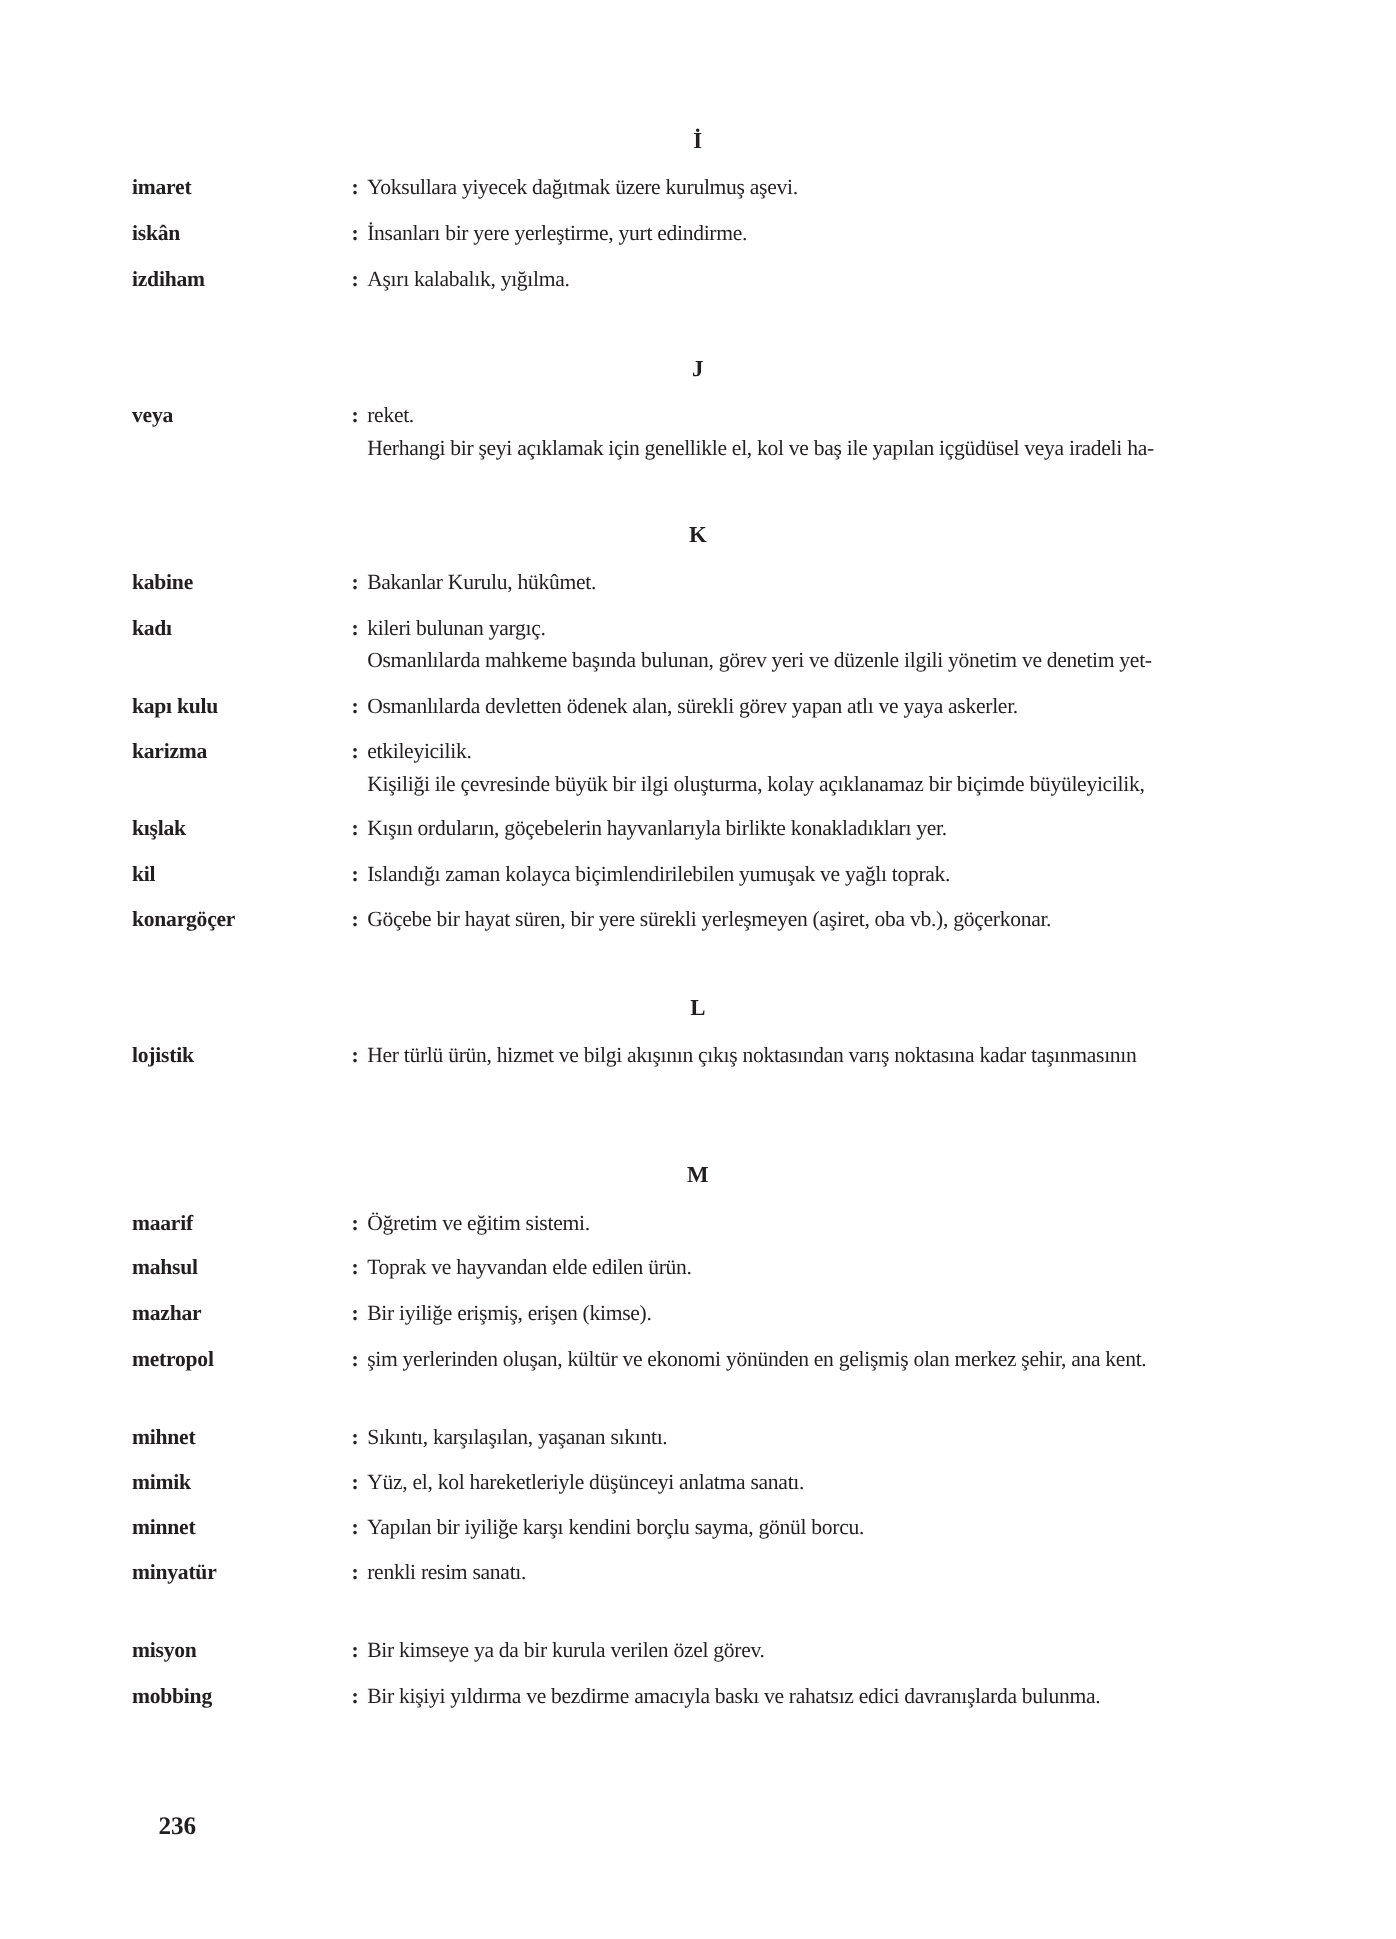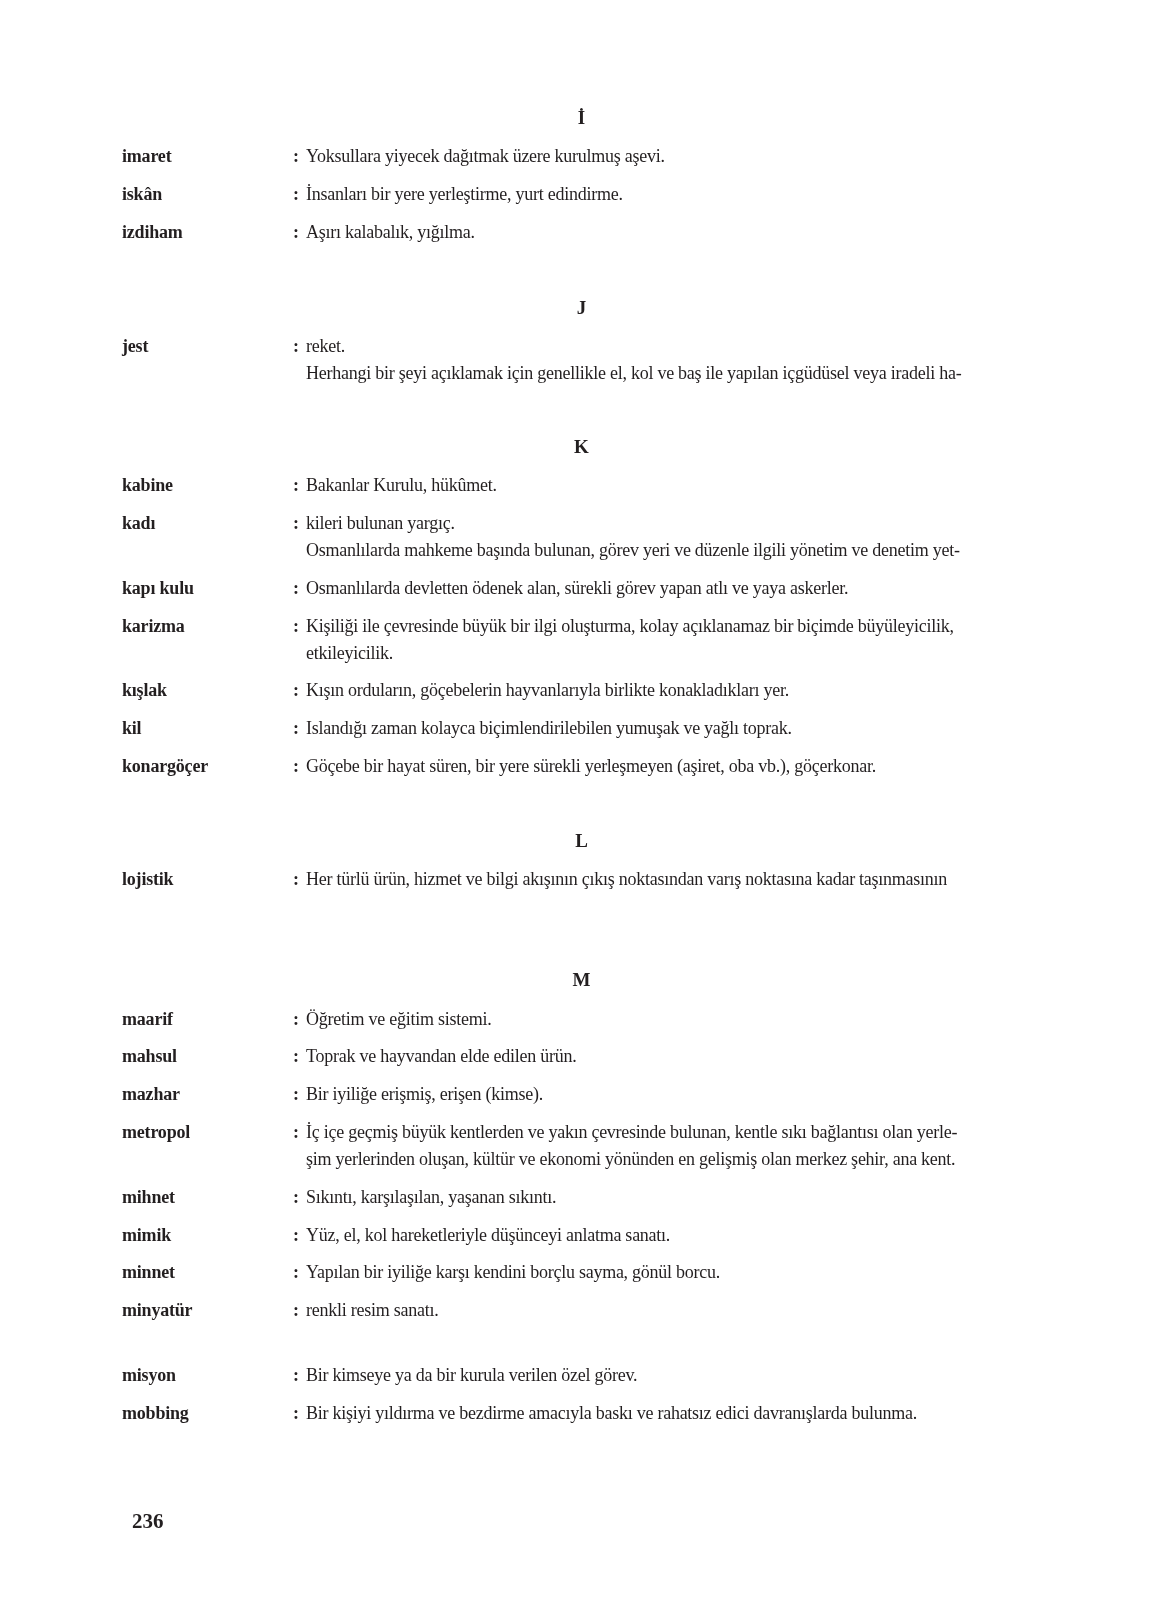--- a/index.html
+++ b/index.html
@@ -11,21 +11,20 @@
   .page { position: absolute; left: 0; top: 0; width: 1163px; height: 1616px; }
   .section-letter {
     position: absolute; left: 0; width: 1163px; text-align: center;
     font-size: 19px; font-weight: bold; line-height: 24px;
   }
   .entry { position: absolute; left: 110px; width: 940px; }
   .term {
     position: absolute; left: 0; top: 0;
     font-size: 18px; font-weight: bold; line-height: 26px;
     letter-spacing: -0.2px;
-    margin-left: 12px;
   }
   .colon {
     position: absolute; left: 183px; top: 0;
     font-size: 18px; font-weight: bold; line-height: 26px;
   }
   .def {
     position: absolute; left: 196px; top: 0; width: 720px;
     font-size: 18px; line-height: 26.5px; letter-spacing: -0.25px;
   }
   .def span { display: block; white-space: nowrap; }
@@ -57,21 +56,21 @@
   <div class="entry" style="top:219px">
     <div class="term">izdiham</div>
     <div class="colon">:</div>
     <div class="def">
         <span>Aşırı kalabalık, yığılma.</span>
       </div>
   </div>
 
   <div class="section-letter" style="top:296px">J</div>
   <div class="entry" style="top:333px">
-    <div class="term">jest</div>
+    <div class="term">veya</div>
     <div class="colon">:</div>
     <div class="def">
       <span>reket.</span>
       <span>Herhangi bir şeyi açıklamak için genellikle el, kol ve baş ile yapılan içgüdüsel veya iradeli ha-</span>
     </div>
   </div>
 
   <div class="section-letter" style="top:435px">K</div>
   <div class="entry" style="top:472px">
     <div class="term">kabine</div>
@@ -92,22 +91,22 @@
     <div class="term">kapı kulu</div>
     <div class="colon">:</div>
     <div class="def">
         <span>Osmanlılarda devletten ödenek alan, sürekli görev yapan atlı ve yaya askerler.</span>
       </div>
   </div>
   <div class="entry" style="top:613px">
     <div class="term">karizma</div>
     <div class="colon">:</div>
     <div class="def">
+      <span>etkileyicilik.</span>
       <span>Kişiliği ile çevresinde büyük bir ilgi oluşturma, kolay açıklanamaz bir biçimde büyüleyicilik,</span>
-      <span>etkileyicilik.</span>
     </div>
   </div>
   <div class="entry" style="top:677px">
     <div class="term">kışlak</div>
     <div class="colon">:</div>
     <div class="def">
         <span>Kışın orduların, göçebelerin hayvanlarıyla birlikte konakladıkları yer.</span>
       </div>
   </div>
   <div class="entry" style="top:715px">
@@ -153,21 +152,20 @@
     <div class="term">mazhar</div>
     <div class="colon">:</div>
     <div class="def">
         <span>Bir iyiliğe erişmiş, erişen (kimse).</span>
       </div>
   </div>
   <div class="entry" style="top:1119px">
     <div class="term">metropol</div>
     <div class="colon">:</div>
     <div class="def">
-      <span>İç içe geçmiş büyük kentlerden ve yakın çevresinde bulunan, kentle sıkı bağlantısı olan yerle-</span>
       <span>şim yerlerinden oluşan, kültür ve ekonomi yönünden en gelişmiş olan merkez şehir, ana kent.</span>
     </div>
   </div>
   <div class="entry" style="top:1184px">
     <div class="term">mihnet</div>
     <div class="colon">:</div>
     <div class="def">
         <span>Sıkıntı, karşılaşılan, yaşanan sıkıntı.</span>
       </div>
   </div>

